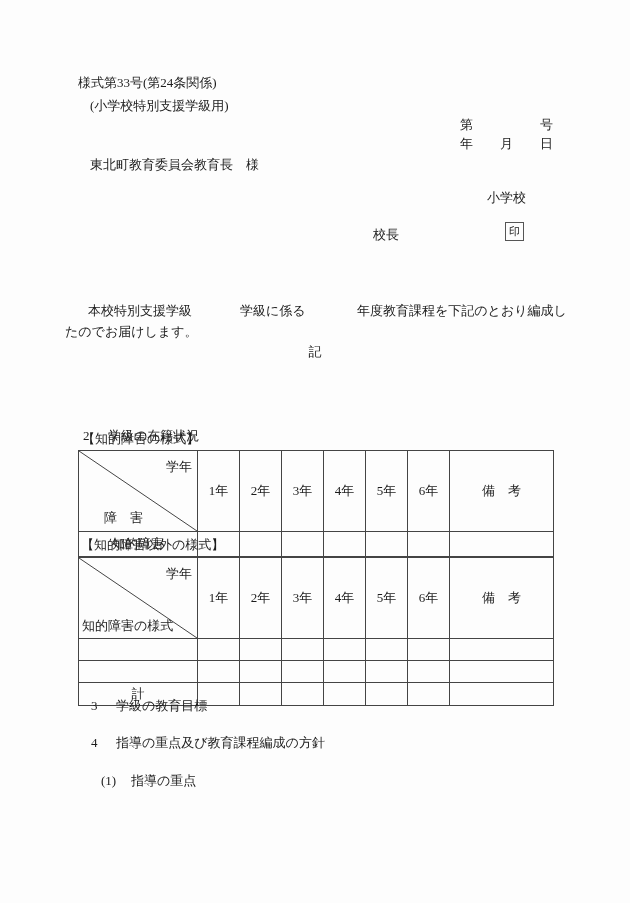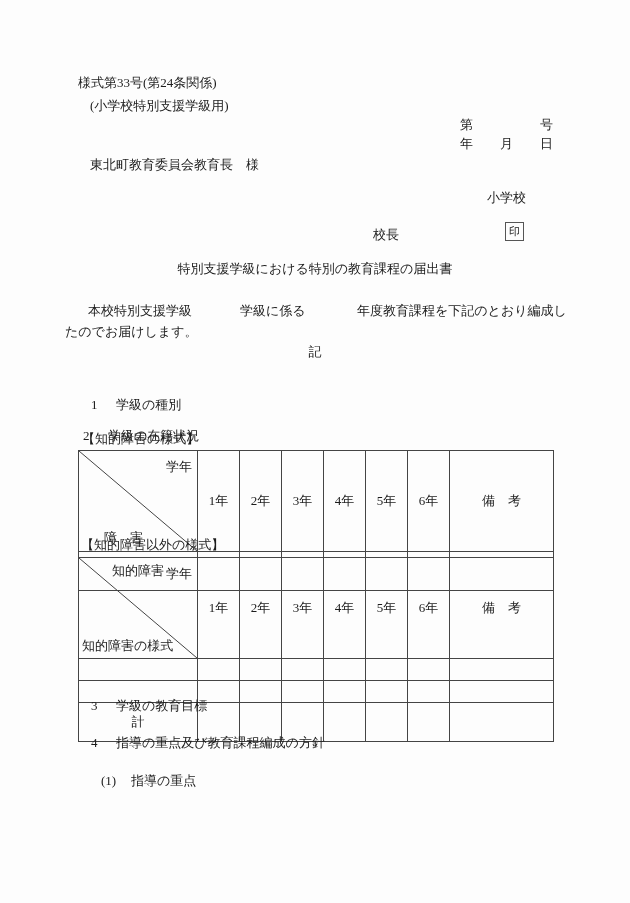--- a/index.html
+++ b/index.html
@@ -35,21 +35,21 @@
     position: absolute;
     border-collapse: collapse;
     table-layout: fixed;
     width: 475px;
     font-size: 13px;
   }
   table.grid td {
     border: 1px solid #444;
     text-align: center;
     vertical-align: middle;
-    padding: 10px;
+    padding: 0;
     white-space: pre;
     overflow: hidden;
   }
   td.diag-cell { position: relative; }
   .diag-svg { position: absolute; left: 0; top: 0; width: 100%; height: 100%; display: block; }
   .diag-svg line { stroke: #444; stroke-width: 1; }
   .diag-top { position: absolute; top: 9px; right: 5px; line-height: 14px; }
   .diag-bottom { position: absolute; bottom: 6px; left: 25px; line-height: 14px; }
   .diag-bottom.tight { left: 3px; bottom: 5px; }
 </style>
@@ -73,34 +73,30 @@
 
   <div class="abs" style="left:90px; top:157px">東北町教育委員会教育長　様</div>
 
   <div class="abs" style="left:487px; top:190px">小学校</div>
 
   <div class="abs" style="left:373px; top:227px">校長</div>
   <div class="seal-box">
     <span>印</span>
   </div>
 
-  <div class="abs center" style="top:261px">特別支援学級における特別の教育課程の届出書</div>
 
   <div>
     <span class="abs" style="left:88px; top:303px">本校特別支援学級</span>
     <span class="abs" style="left:240px; top:303px">学級に係る</span>
     <span class="abs" style="left:357px; top:303px">年度教育課程を下記のとおり編成し</span>
   </div>
   <div class="abs" style="left:65px; top:324px">たのでお届けします。</div>
 
   <div class="abs center" style="top:344px">記</div>
 
-  <div class="abs" style="left:78px; top:382px">
-    <span class="num1">1</span><span>学級の種別</span>
-  </div>
   <div class="abs" style="left:70px; top:413px">
     <span class="num1">2</span><span>学級の在籍状況</span>
   </div>
 
   <div class="abs" style="left:82px; top:431px">【知的障害の様式】</div>
 
   <table class="grid" style="left:78px; top:450px">
     <colgroup>
       <col style="width:119px">
         <col style="width:42px">

